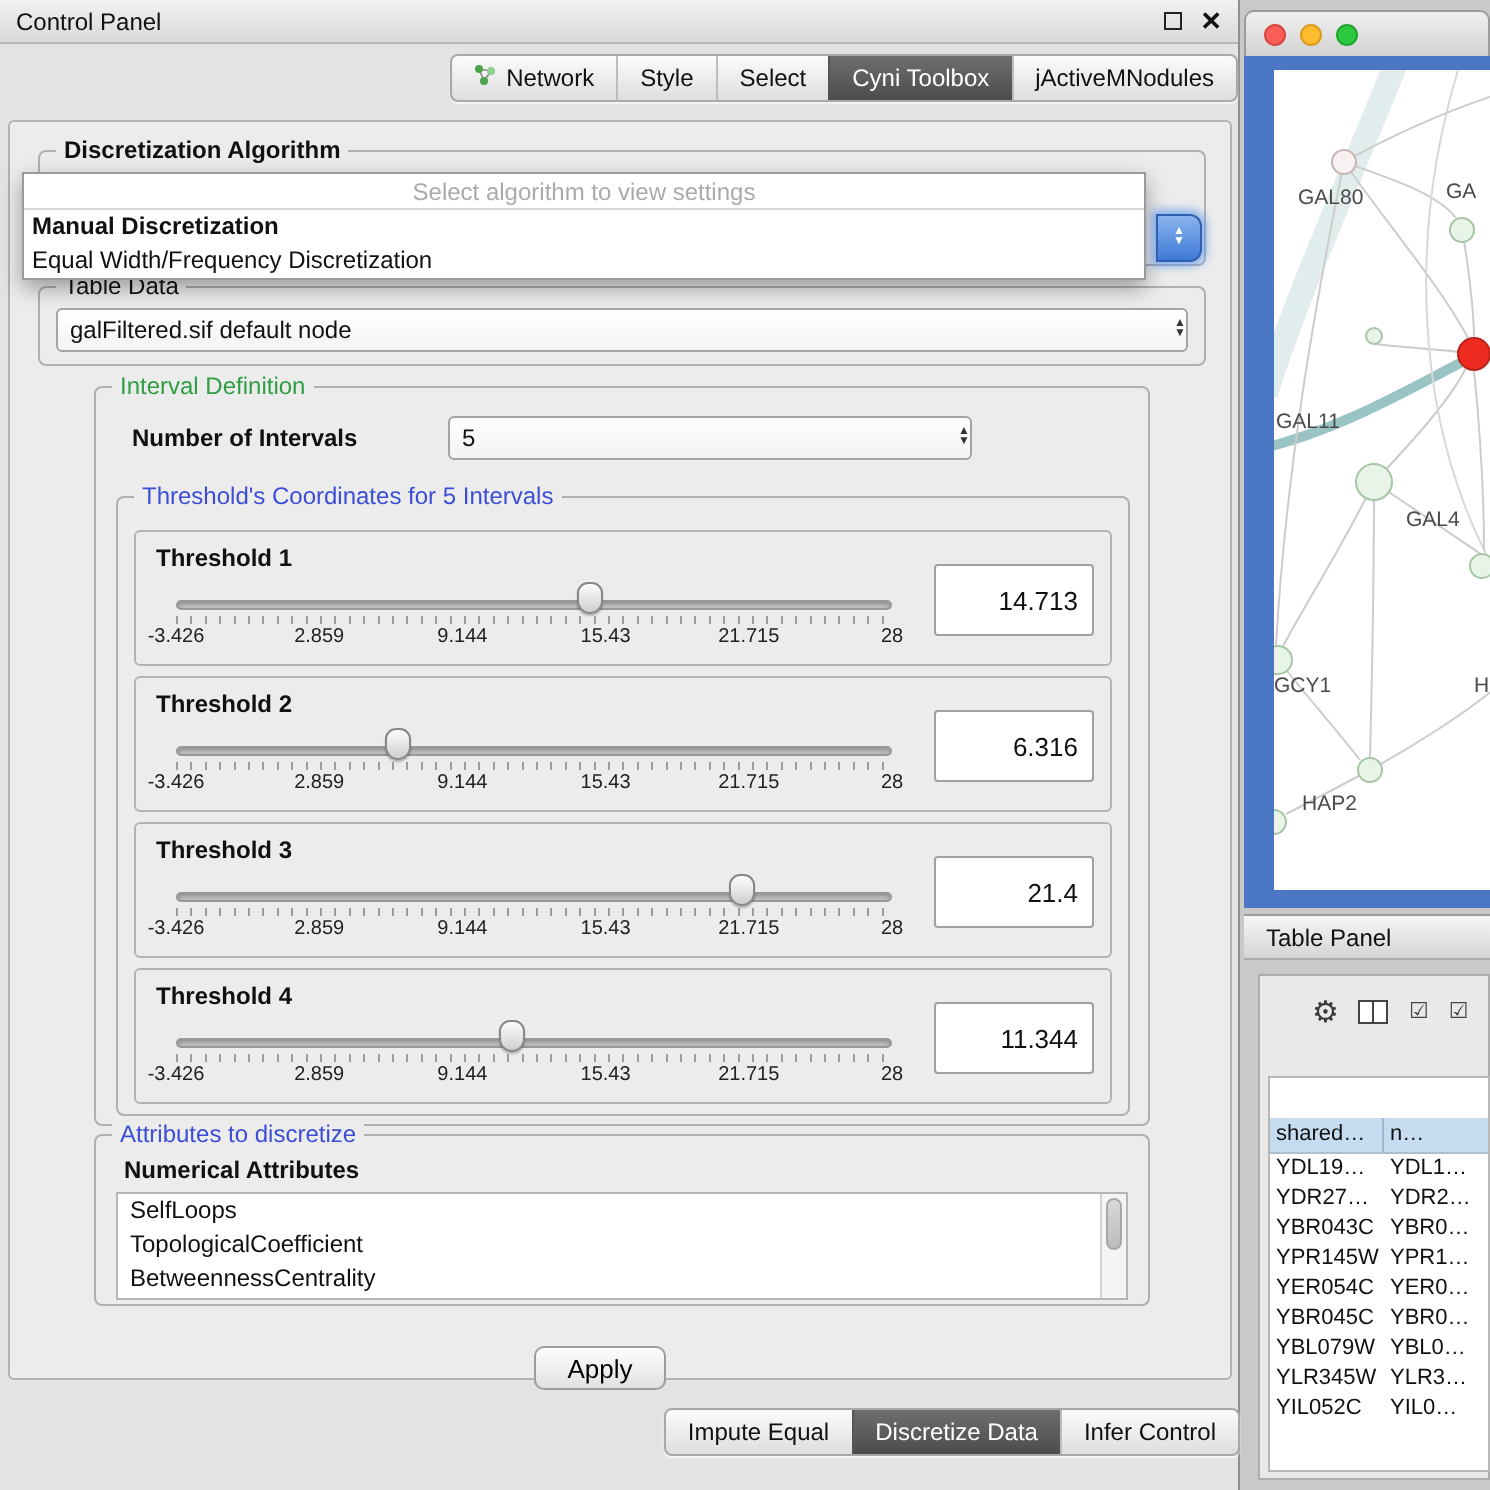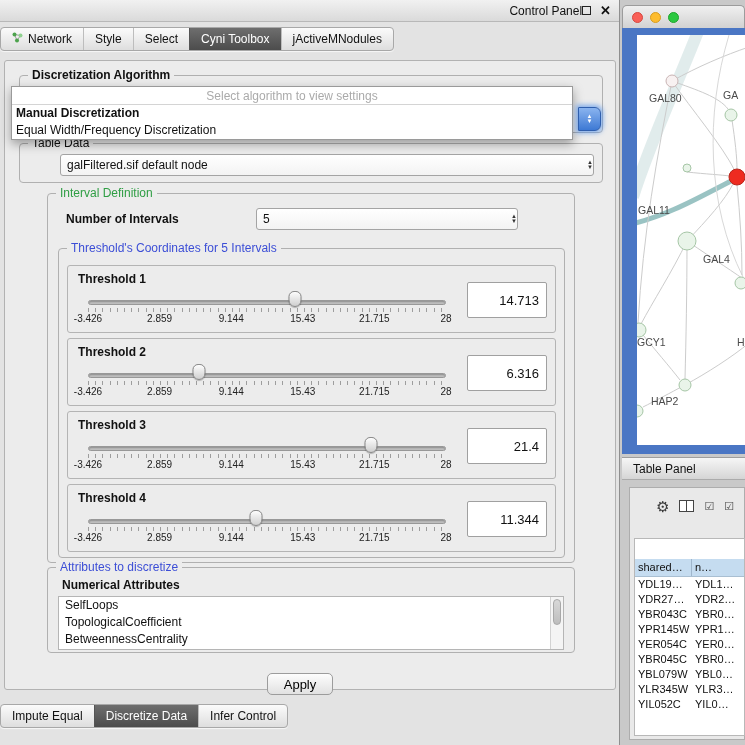--- a/index.html
+++ b/index.html
@@ -8,25 +8,25 @@
     position:relative; overflow:hidden;
     background:#c9c9c9;
     font-family:"Liberation Sans", sans-serif;
     color:#111;
   }
   
   .cp { position:absolute; left:0; top:0; width:620px; height:745px;
         background:#e3e3e3; border-right:1px solid #8f8f8f; }
   .cp-titlebar { height:22px; background:linear-gradient(#f1f1f1,#dadada);
         border-bottom:1px solid #b8b8b8; display:flex; align-items:center;
-        justify-content:flex-end; padding:0 8px; font-size:12px; }
+        justify-content:space-between; padding:0 8px; font-size:12px; }
   .cp-controls { display:flex; align-items:center; gap:9px; }
   .float-btn { width:9px; height:9px; border:1.5px solid #222; display:inline-block; }
   .close-btn { font-size:13px; font-weight:bold; color:#111; line-height:1; cursor:default; }
-  .tabbar { height:34px; display:flex; justify-content:flex-start; align-items:center; }
+  .tabbar { height:34px; display:flex; justify-content:flex-end; align-items:center; }
   .tab-group { display:flex; border:1px solid #a8a8a8; border-radius:4px;
         background:linear-gradient(#fbfbfb,#dedede); overflow:hidden;
         box-shadow:0 1px 1px rgba(255,255,255,.7); }
   .tab { padding:4px 11px; font-size:12px; display:flex; align-items:center; gap:5px;
         border-left:1px solid #bdbdbd; white-space:nowrap; cursor:default; }
   .tab:first-child { border-left:none; }
   .tab.active { background:linear-gradient(#6e6e6e,#4c4c4c); color:#fff; border-left-color:#555; }
   .cp-body { position:absolute; left:4px; top:60px; width:612px; height:630px;
         background:#ececec; border:1px solid #b2b2b2; border-radius:3px; }
   .group { position:absolute; border:1px solid #b0b0b0; border-radius:4px; }
@@ -41,21 +41,21 @@
   .cap-arrows { display:flex; flex-direction:column; color:#fff; font-size:6px; line-height:5px; }
   .popup { position:absolute; left:6px; top:25px; width:562px; background:#fff;
         border:1px solid #9a9a9a; box-shadow:0 4px 10px rgba(0,0,0,.35); z-index:5; }
   .popup-placeholder { height:18px; line-height:18px; text-align:center; color:#aaaaaa;
         font-size:12px; border-bottom:1px solid #d4d4d4; }
   .popup-option { height:17px; line-height:17px; font-size:12px; padding-left:4px; }
   .popup-option.bold { font-weight:bold; }
   .g-table { left:14px; top:82px; width:584px; height:40px; }
   .combo { position:absolute; background:linear-gradient(#ffffff,#f3f3f3);
         border:1px solid #a4a4a4; border-radius:3px; display:flex; align-items:center;
-        font-size:12px; padding:0 0 0 6px;margin-left:32px; }
+        font-size:12px; padding:0 0 0 6px; }
   .combo .arrows { margin-left:auto; display:flex; flex-direction:column;
         font-size:6px; line-height:5px; color:#333; }
   .table-combo { left:8px; top:10px; right:8px; height:22px; }
   .g-interval { left:42px; top:132px; width:528px; height:370px; }
   .num-label { position:absolute; left:18px; top:18px; font-size:12px; font-weight:bold; }
   .num-combo { left:176px; top:14px; width:262px; height:22px; }
   .g-thr { left:10px; top:54px; width:507px; height:310px; }
   .thr-box { position:relative; height:68px; margin:0 8px 5px 8px;
         border:1px solid #b4b4b4; border-radius:3px; }
   .g-thr .thr-box:first-of-type { margin-top:16px; }

